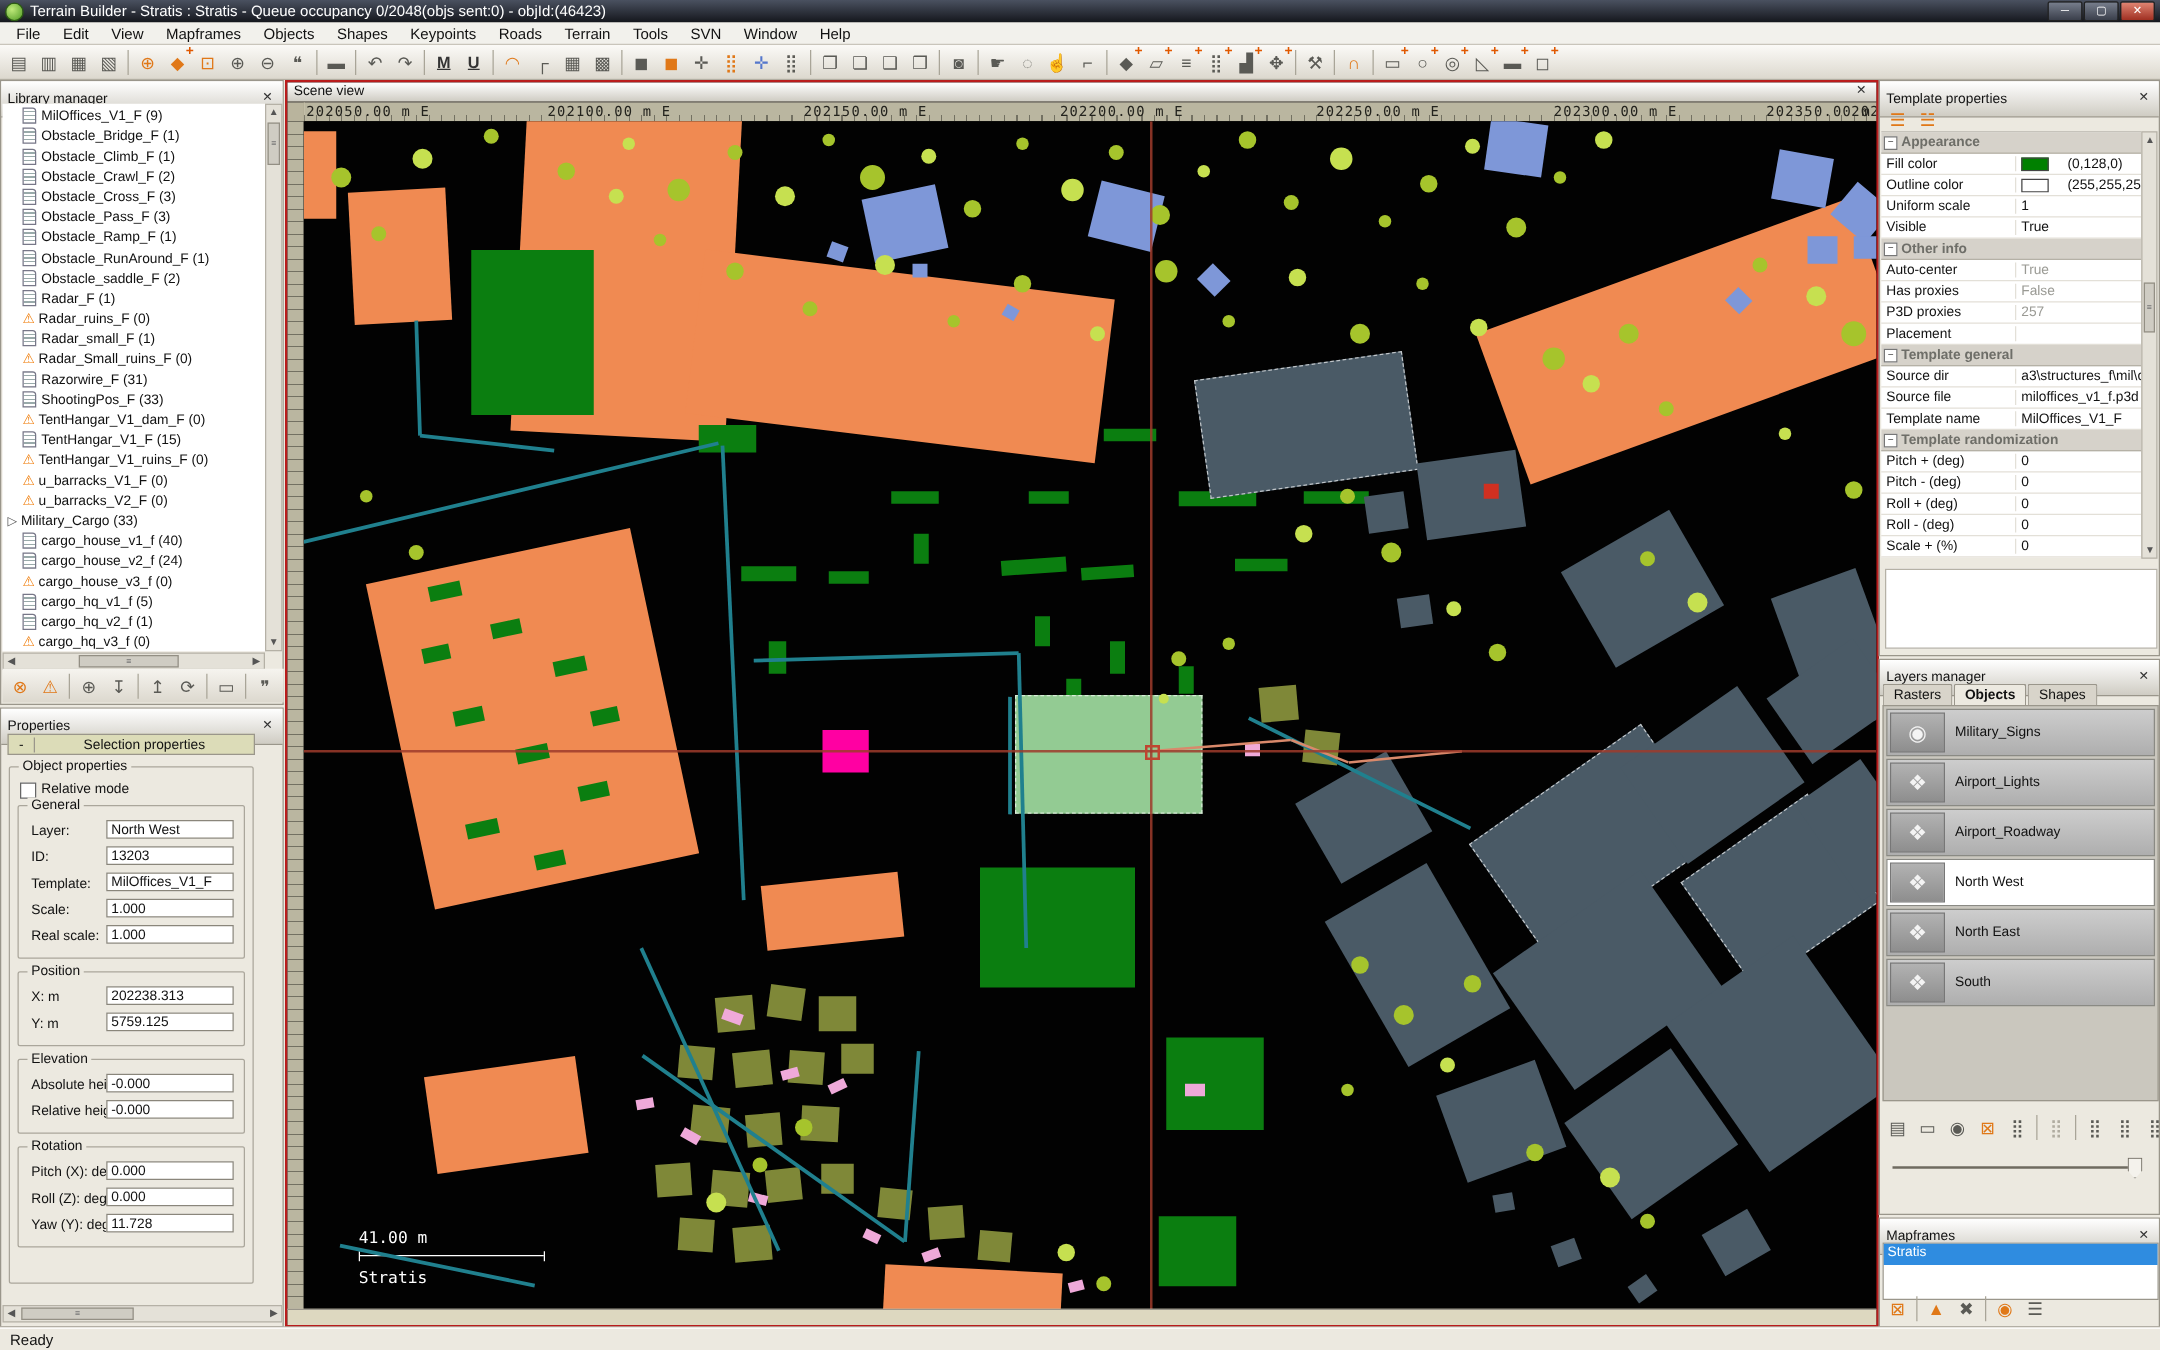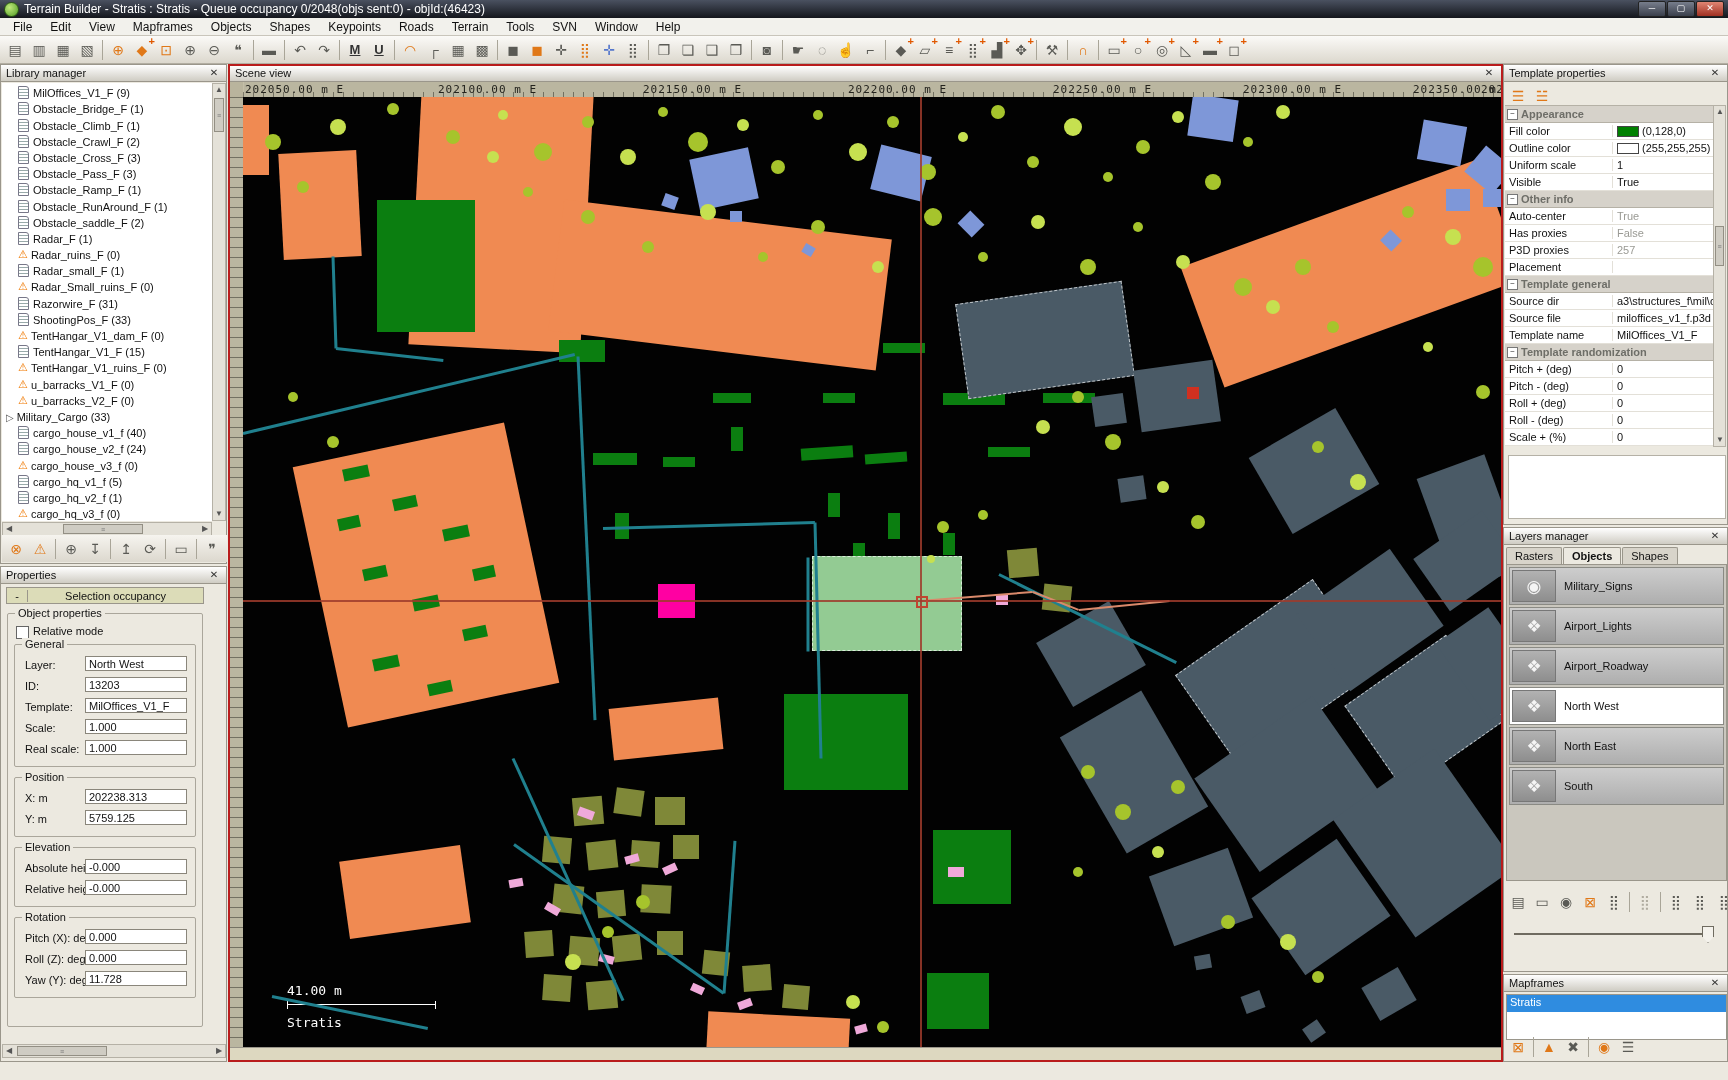--- a/index.html
+++ b/index.html
@@ -28,21 +28,21 @@
   .ic.blu{color:#5577cc;}
   .ic.plus::after{content:"+";position:absolute;top:-4px;right:-2px;color:#e05800;font-weight:bold;font-size:11px;}
   .ic.letter{font-weight:bold;font-size:13px;color:#333;text-decoration:underline;}
   
   .workspace{position:absolute;left:0;top:64px;width:1728px;height:998px;}
   .statusbar{position:absolute;left:0;top:1062px;width:100%;height:18px;background:#ece9e0;
     border-top:1px solid #fff;box-shadow:0 -1px 0 #b5b1a6;padding:2px 8px;box-sizing:border-box;font-size:12px;}
   .panel{position:absolute;background:#ece9e0;border:1px solid #9a968b;box-sizing:border-box;}
   .ptitle{position:absolute;left:0;top:0;width:100%;height:17px;box-sizing:border-box;
     background:linear-gradient(#ffffff,#cfccc3);border-bottom:1px solid #9a968b;
-    font-size:11px;padding:2px 5px;display:flex;align-items:center;}
+    font-size:11px;padding:14px 5px;display:flex;align-items:center;}
   .pclose{margin-left:auto;width:14px;height:12px;line-height:11px;text-align:center;font-size:10px;color:#333;}
   
   .tree{position:absolute;left:1px;top:18px;width:210px;height:438px;background:#fff;overflow:hidden;
     border-right:1px solid #c4c0b6;}
   .trow{height:16.2px;display:flex;align-items:flex-end;font-size:11px;white-space:nowrap;}
   .doc-ic{width:9px;height:11px;margin:0 4px 0 0;background:repeating-linear-gradient(#fff 0 2px,#9aa 2px 3px);
     border:1px solid #778;border-radius:0 3px 0 0;flex:0 0 auto;}
   .warn-ic{color:#ef7800;font-size:11px;margin-right:3px;flex:0 0 auto;}
   .node-ic{color:#555;font-size:10px;margin-right:3px;flex:0 0 auto;}
   .vscroll{position:absolute;background:#e4e1d8;border:1px solid #b5b1a6;box-sizing:border-box;}
@@ -85,21 +85,21 @@
     repeating-linear-gradient(90deg,rgba(0,0,0,.55) 0 1px,transparent 1px 24px);}
   .dashed{outline:1px dashed rgba(255,255,255,.65);outline-offset:-1px;}
   .scalebar{position:absolute;left:44px;bottom:18px;color:#fff;font-family:"DejaVu Sans Mono",monospace;font-size:13px;}
   .scaleline{width:147px;height:8px;border-left:1px solid #fff;border-right:1px solid #fff;position:relative;margin:3px 0 6px 0;}
   .scaleline::after{content:"";position:absolute;left:0;right:0;top:3px;height:1px;background:#fff;}
   
   .grid-table{position:absolute;left:1px;top:40px;width:208px;background:#fff;border-top:1px solid #b5b1a6;}
   .grow{display:flex;height:16px;border-bottom:1px solid #e3e0d8;font-size:11px;align-items:center;}
   .grow.group{background:#d6d2ca;color:#6e6e68;font-weight:bold;border-bottom:1px solid #b5b1a6;}
   .grow .gl{width:108px;padding-left:4px;box-sizing:border-box;border-right:1px solid #e3e0d8;overflow:hidden;white-space:nowrap;}
-  .grow .gv{flex:1;padding-left:4px;overflow:hidden;white-space:nowrap;display:flex;align-items:flex-end;gap:3px;}
+  .grow .gv{flex:1;padding-left:4px;overflow:hidden;white-space:nowrap;display:flex;align-items:flex-end;gap:15px;}
   .grow .dim{color:#9a9a94;}
   .swatch{display:inline-block;width:20px;height:9px;border:1px solid #444;flex:0 0 auto;}
   .boxminus{display:inline-block;width:9px;height:9px;border:1px solid #777;background:#fff;color:#333;
     font-size:8px;line-height:8px;text-align:center;margin:0 3px 0 2px;font-weight:normal;}
   
   .tabs{position:absolute;left:2px;top:19px;height:17px;display:flex;font-size:11px;}
   .tab{padding:2px 8px;border:1px solid #9a968b;border-bottom:none;background:#d8d4ca;margin-right:1px;border-radius:2px 2px 0 0;}
   .tab.active{background:#ece9e0;font-weight:bold;position:relative;top:0px;}
   .layerlist{position:absolute;left:2px;top:36px;width:219px;bottom:90px;background:#cac7be;border:1px solid #9a968b;overflow:hidden;}
   .lrow{height:36px;margin:2px;background:linear-gradient(#cdcdcd,#aeaeae);border:1px solid #8a8a84;
@@ -356,21 +356,21 @@
         </div>
     </div>
 
     <div class="panel" id="propspanel" style="left:0;top:502px;width:227px;height:496px;">
       <div class="ptitle">
         <span>Properties</span>
         <span class="pclose">✕</span>
       </div>
       <div class="selhdr">
         <span class="dash">-</span>
-        <span class="ttl">Selection occupancy</span>
+        <span class="ttl">Selection properties</span>
       </div>
       <div class="fieldset" style="left:6px;top:46px;width:194px;height:412px;">
         <span class="lg">Object properties</span>
         <span class="cbx" style="left:8px;top:12px;"></span>
         <span style="position:absolute;left:25px;top:11px;font-size:11px;">Relative mode</span>
         <div id="propgroups">
             <div class="fieldset" style="left: 6px; top: 30px; width: 180px; height: 121px;">
               <div class="lg">General</div>
               <div class="frow" style="top: 10px;">
                 <div class="lbl">Layer:</div>
@@ -877,13 +877,16 @@
           <div class="ic or">▲</div>
           <div class="ic">✖</div>
           <div class="tsep"></div>
           <div class="ic or">◉</div>
           <div class="ic">☰</div>
         </div>
     </div>
 
   </div>
 
+  <div class="statusbar">
+    <span>Ready</span>
+  </div>
 </div>
 
 </body></html>

